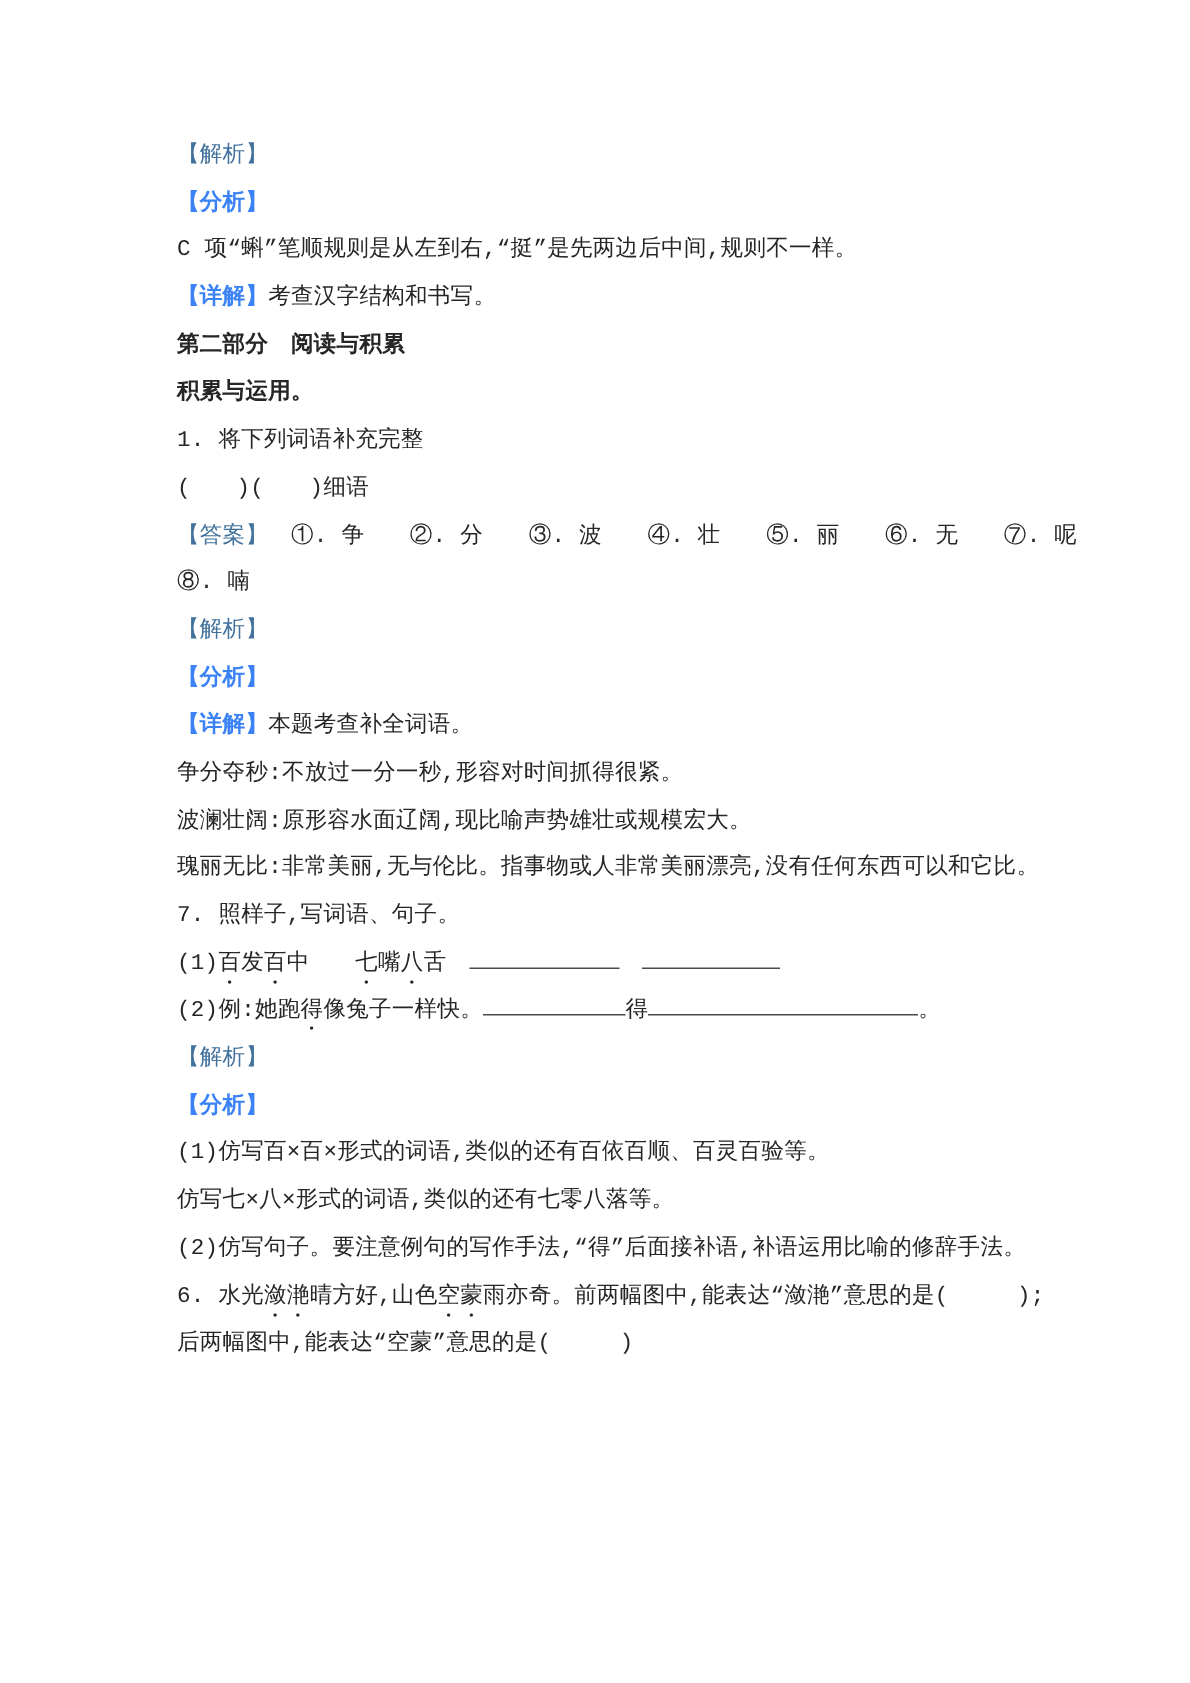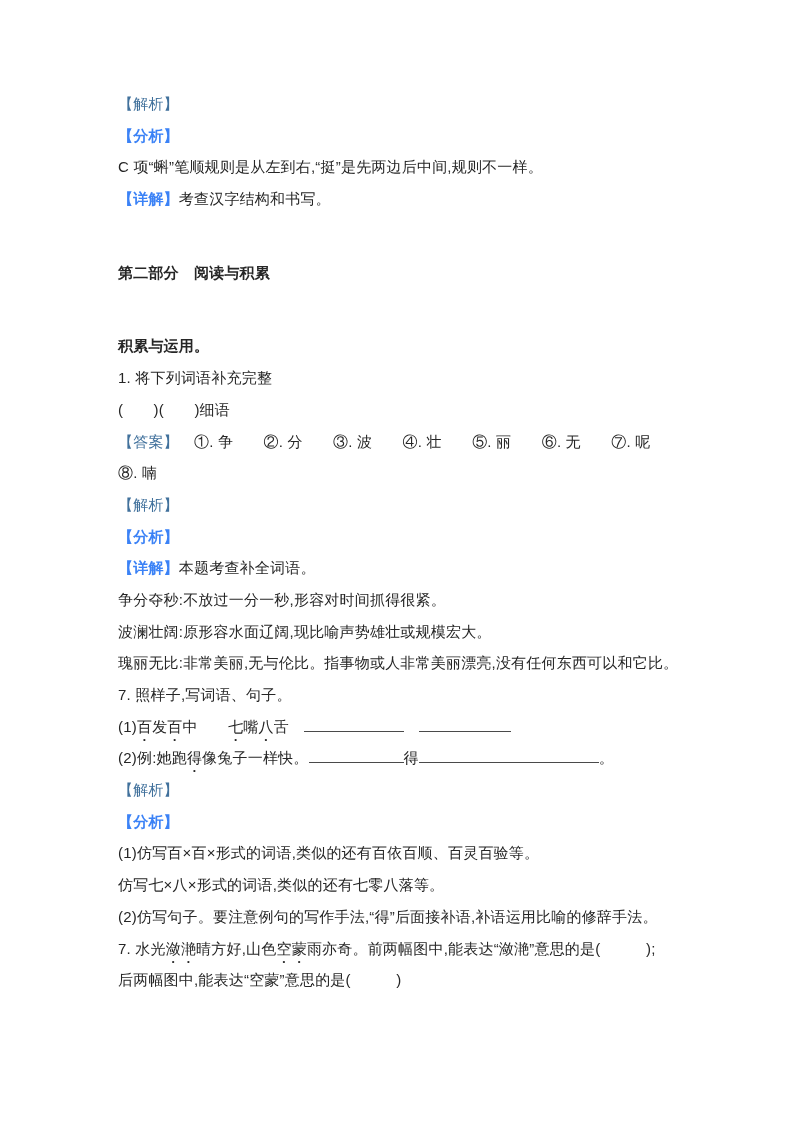--- a/index.html
+++ b/index.html
@@ -2,38 +2,38 @@
 <html><head>
 <meta charset="utf-8">
 <style>
   html, body { margin: 0; padding: 0; background: #ffffff; }
   .page {
     position: relative;
     width: 776px;
     height: 1122px;
     background: #ffffff;
     overflow: hidden;
-    font-family: Liberation Sans, sans-serif;
+    font-family: Liberation Mono, monospace;
     color: #262626;
   }
   .doc-body {
     position: absolute;
     top: 88px;
     left: 118px;
     right: 100px;
   }
   p.line {
     margin: 0;
     height: 31.7px;
     line-height: 31.7px;
     font-size: 15px;
     white-space: nowrap;
     letter-spacing: 0.2px;
   }
-  p.line.bold { font-weight: bold; margin-top: 42px; }
+  p.line.bold { font-weight: bold; }
   .label-blue { color: #41719c; }
   .label-bold { font-weight: bold; color: #3b82f6; }
   .em-dot {
     -webkit-text-emphasis: filled dot;
     -webkit-text-emphasis-position: under right;
     text-emphasis: filled dot;
     text-emphasis-position: under right;
   }
   .blank {
     display: inline-block;
@@ -64,16 +64,16 @@
       <p class="line"><span>波澜壮阔:原形容水面辽阔,现比喻声势雄壮或规模宏大。</span></p>
       <p class="line"><span>瑰丽无比:非常美丽,无与伦比。指事物或人非常美丽漂亮,没有任何东西可以和它比。</span></p>
       <p class="line"><span>7. 照样子,写词语、句子。</span></p>
       <p class="line"><span>(1)</span><span class="em-dot">百</span><span>发</span><span class="em-dot">百</span><span>中</span><span>　　</span><span class="em-dot">七</span><span>嘴</span><span class="em-dot">八</span><span>舌</span><span>　</span><span class="blank" style="width: 100px;"></span><span>　</span><span class="blank" style="width: 92px;"></span></p>
       <p class="line"><span>(2)例:她跑</span><span class="em-dot">得</span><span>像兔子一样快。</span><span class="blank" style="width: 95px;"></span><span>得</span><span class="blank" style="width: 180px;"></span><span>。</span></p>
       <p class="line"><span class="label-blue">【解析】</span></p>
       <p class="line"><span class="label-bold">【分析】</span></p>
       <p class="line"><span>(1)仿写百×百×形式的词语,类似的还有百依百顺、百灵百验等。</span></p>
       <p class="line"><span>仿写七×八×形式的词语,类似的还有七零八落等。</span></p>
       <p class="line"><span>(2)仿写句子。要注意例句的写作手法,“得”后面接补语,补语运用比喻的修辞手法。</span></p>
-      <p class="line"><span>7. 水光</span><span class="em-dot">潋</span><span class="em-dot">滟</span><span>晴方好,山色</span><span class="em-dot">空</span><span class="em-dot">蒙</span><span>雨亦奇。前两幅图中,能表达“潋滟”意思的是(　　　);</span></p>
+      <p class="line"><span>6. 水光</span><span class="em-dot">潋</span><span class="em-dot">滟</span><span>晴方好,山色</span><span class="em-dot">空</span><span class="em-dot">蒙</span><span>雨亦奇。前两幅图中,能表达“潋滟”意思的是(　　　);</span></p>
       <p class="line"><span>后两幅图中,能表达“空蒙”意思的是(　　　)</span></p>
     </div>
 </div>
 
 </body></html>

